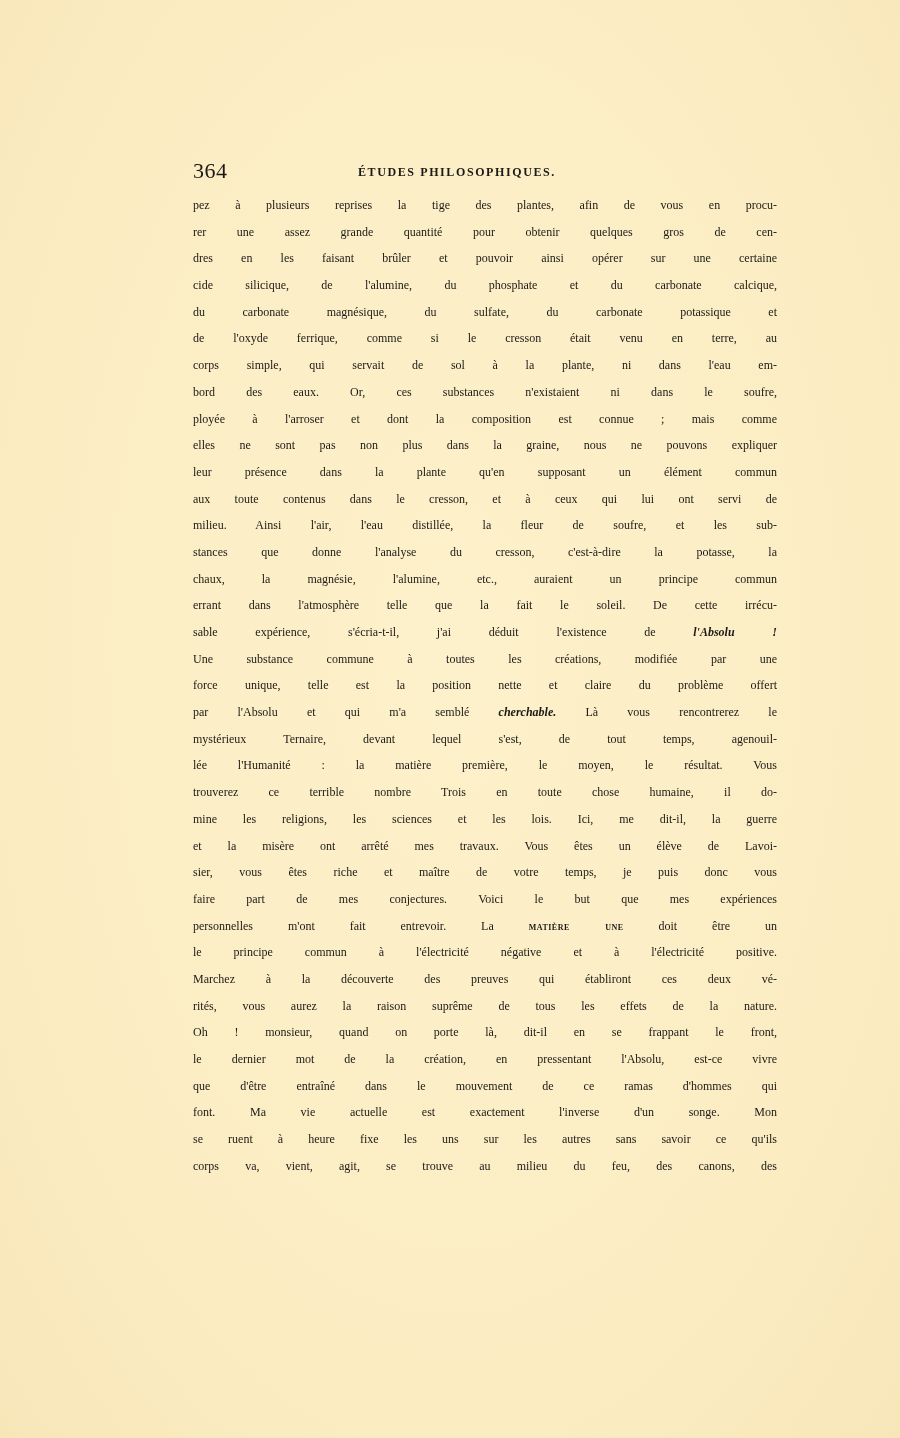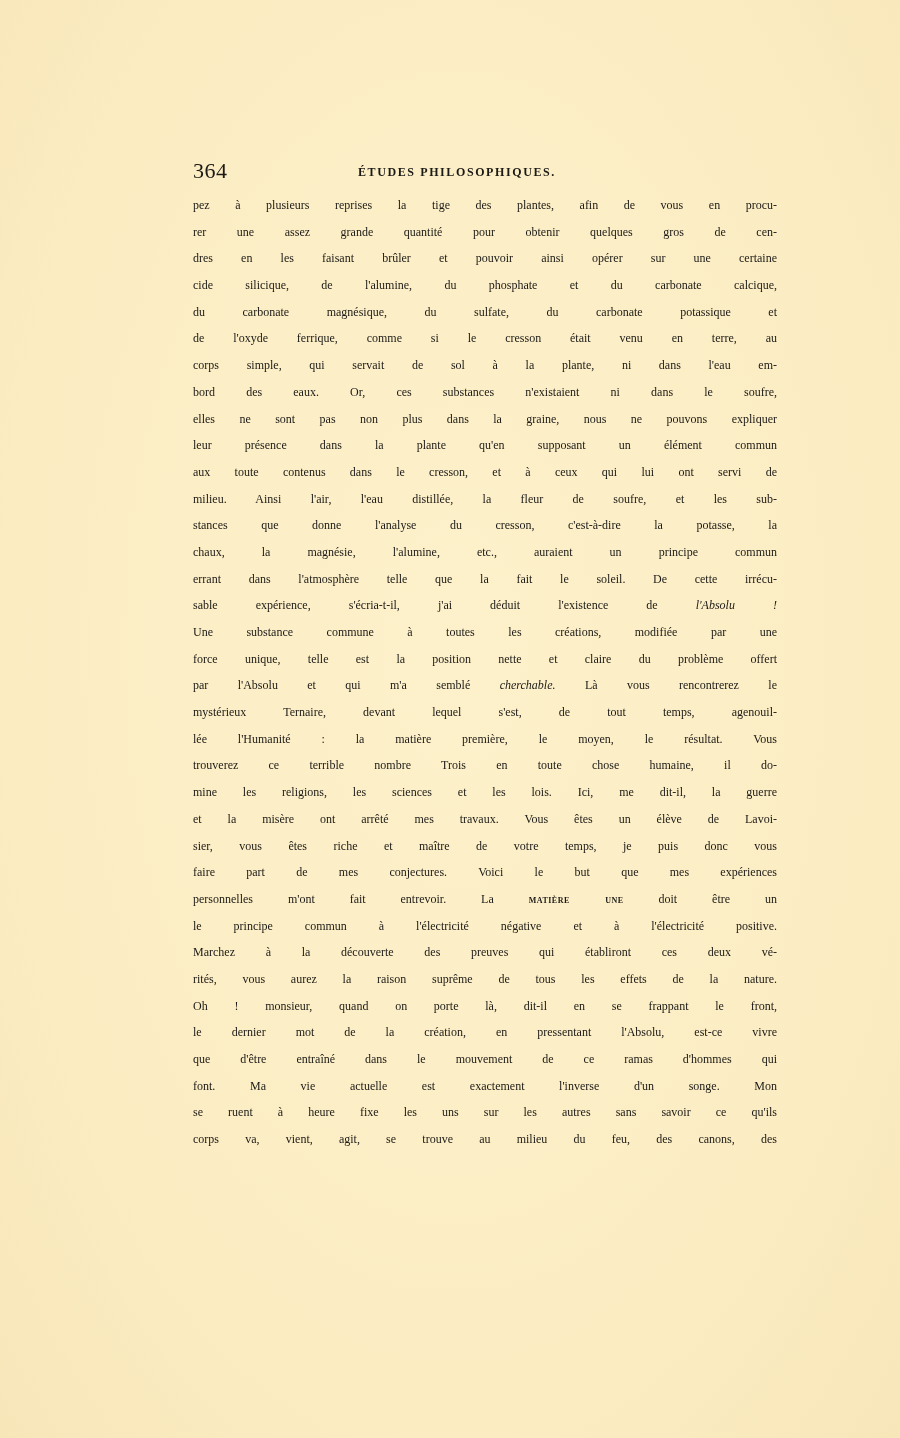--- a/index.html
+++ b/index.html
@@ -62,21 +62,21 @@
       white-space: nowrap;
       text-align: justify;
       text-align-last: justify;
       overflow: visible;
     }
     .line.last {
       text-align-last: justify;
     }
     .line span.it {
       font-style: italic;
-      font-weight: normal;
+      font-weight: bold;
       margin-top: 38px;
     }
     .line span.sc {
       font-variant: small-caps;
       font-weight: bold;
       letter-spacing: 0.5px;
     }
   </style>
 </head>
 <body>
@@ -88,20 +88,21 @@
   </div>
   <div class="body-text" id="body-text">
       <div class="line"><span>pez à plusieurs reprises la tige des plantes, afin de vous en procu-</span></div>
       <div class="line"><span>rer une assez grande quantité pour obtenir quelques gros de cen-</span></div>
       <div class="line"><span>dres en les faisant brûler et pouvoir ainsi opérer sur une certaine</span></div>
       <div class="line"><span>cide silicique, de l'alumine, du phosphate et du carbonate calcique,</span></div>
       <div class="line"><span>du carbonate magnésique, du sulfate, du carbonate potassique et</span></div>
       <div class="line"><span>de l'oxyde ferrique, comme si le cresson était venu en terre, au</span></div>
       <div class="line"><span>corps simple, qui servait de sol à la plante, ni dans l'eau em-</span></div>
       <div class="line"><span>bord des eaux. Or, ces substances n'existaient ni dans le soufre,</span></div>
+      <div class="line"><span>ployée à l'arroser et dont la composition est connue ; mais comme</span></div>
       <div class="line"><span>elles ne sont pas non plus dans la graine, nous ne pouvons expliquer</span></div>
       <div class="line"><span>leur présence dans la plante qu'en supposant un élément commun</span></div>
       <div class="line"><span>aux toute contenus dans le cresson, et à ceux qui lui ont servi de</span></div>
       <div class="line"><span>milieu. Ainsi l'air, l'eau distillée, la fleur de soufre, et les sub-</span></div>
       <div class="line"><span>stances que donne l'analyse du cresson, c'est-à-dire la potasse, la</span></div>
       <div class="line"><span>chaux, la magnésie, l'alumine, etc., auraient un principe commun</span></div>
       <div class="line"><span>errant dans l'atmosphère telle que la fait le soleil. De cette irrécu-</span></div>
       <div class="line"><span>sable expérience, s'écria-t-il, j'ai déduit l'existence de </span><span class="it">l'Absolu !</span></div>
       <div class="line"><span>Une substance commune à toutes les créations, modifiée par une</span></div>
       <div class="line"><span>force unique, telle est la position nette et claire du problème offert</span></div>

